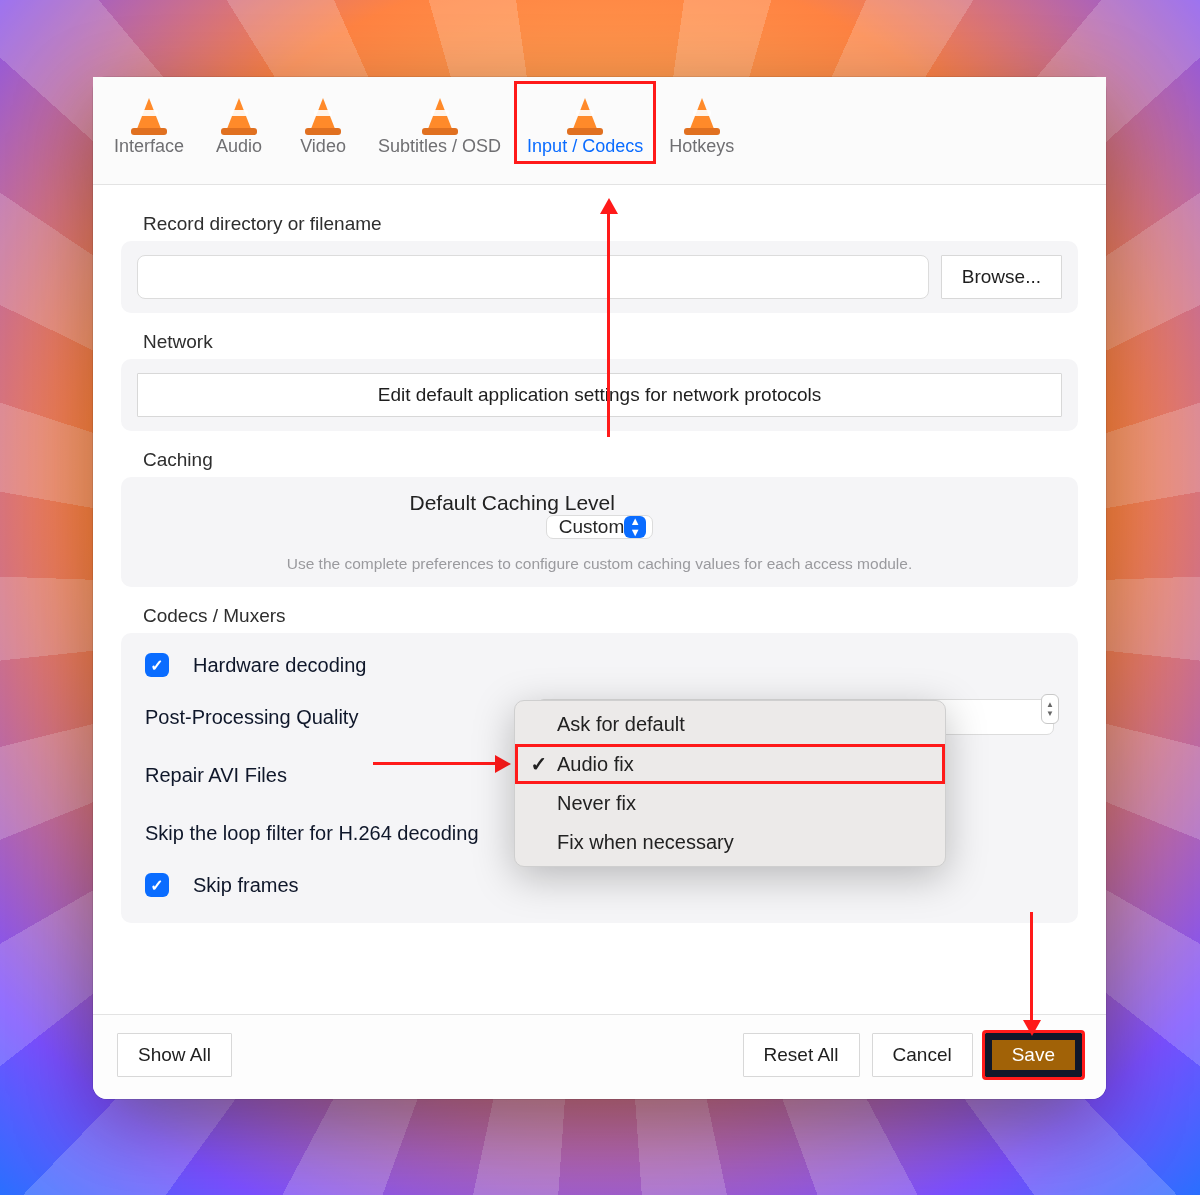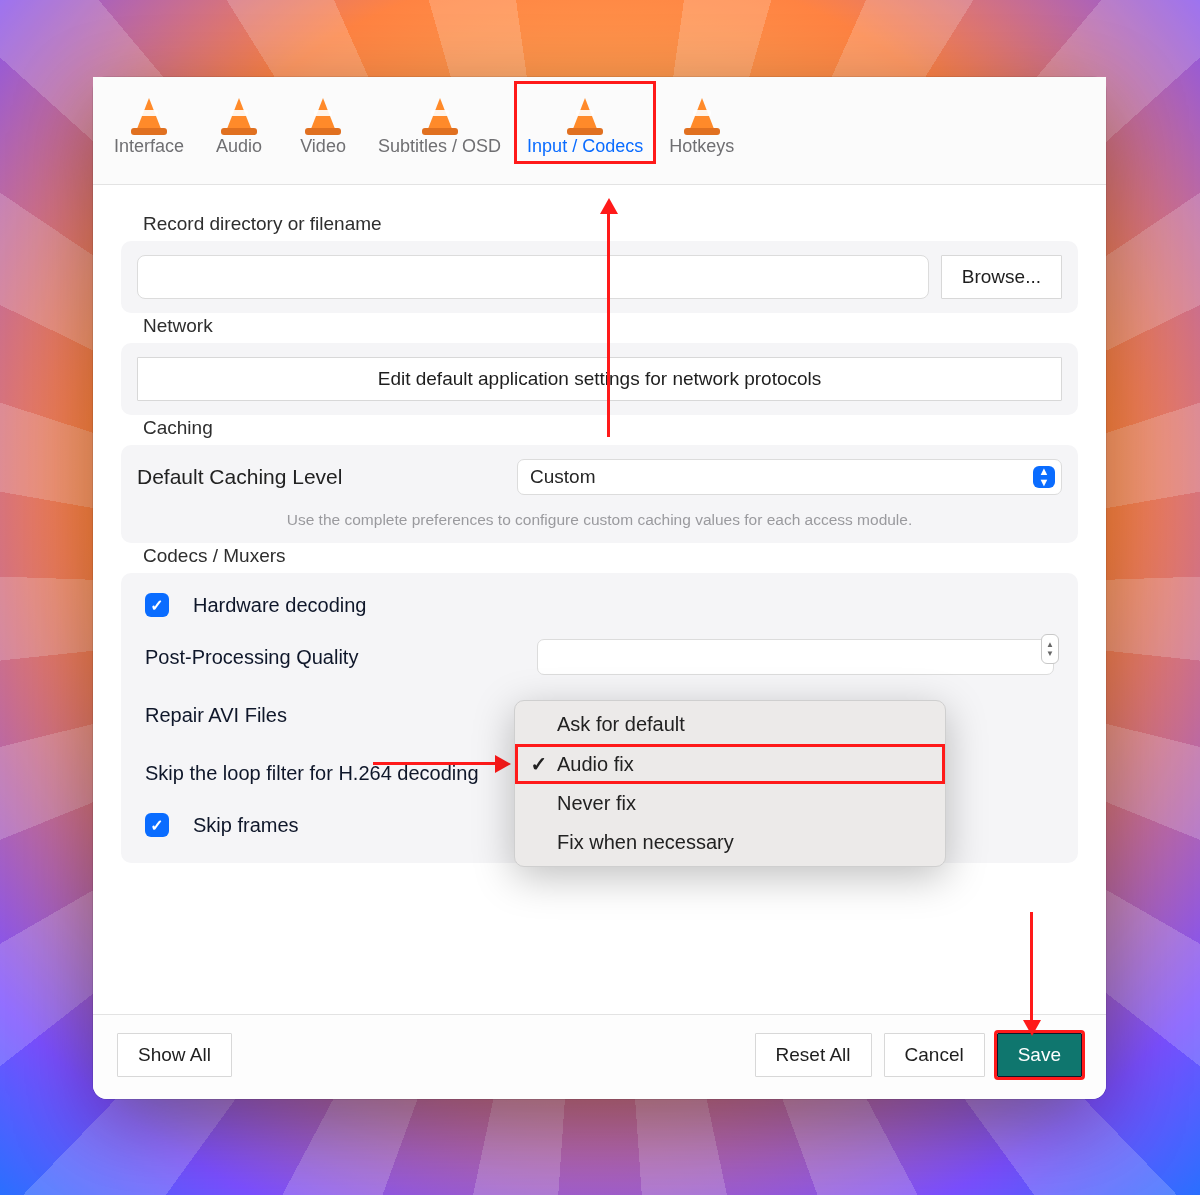--- a/index.html
+++ b/index.html
@@ -95,21 +95,21 @@
   }
   .cone .stripe{
     position:absolute;left:-9px;top:12px;width:18px;height:6px;background:#fff;opacity:.9;border-radius:2px;
   }
   .content {
     flex:1;
     overflow: hidden;
     padding: 28px 28px 0 28px;
     display:flex;
     flex-direction:column;
-    gap: 2px;
+    gap: 18px;
   }
   .section-title {
     font-size: 19px;
     color: #2e2e2e;
     margin-left: 22px;
     margin-bottom: 6px;
   }
   .panel {
     background:#f5f5f7;
     border-radius: 10px;
@@ -175,21 +175,21 @@
   .footer {
     border-top:1px solid #e3e3e3;
     padding: 18px 24px 22px;
     display:flex;
     align-items:center;
     background:#fdfdfd;
     border-radius: 0 0 14px 14px;
   }
   .footer .spacer{flex:1;}
   .btn-primary {
-    background:#0f766e;color:#fff;border:1px solid #0f172a;
+    background:#a16207;color:#fff;border:7px solid #0f172a;
   }
   .btn-primary.highlight { outline:3px solid #ff1a1a; outline-offset:0; }
   
   .popup {
     position:absolute;
     left: 527px;
     top: 694px;
     width: 432px;
     background:#eceae9;
     border:1px solid #cfcfcf;
@@ -225,21 +225,21 @@
   .arrow-v.down::after{bottom:-14px;border-top:16px solid #ff1a1a;}
   .arrow-h {
     position:absolute;height:3px;background:#ff1a1a;
   }
   .arrow-h::after{
     content:"";position:absolute;top:50%;transform:translateY(-50%);
     width:0;height:0;border-top:9px solid transparent;border-bottom:9px solid transparent;
   }
   .arrow-h.right::after{right:-14px;border-left:16px solid #ff1a1a;}
   
-  .kv { display:flex; align-items:center; }
+  .kv { display:flex; align-items:center;flex-direction:column; }
   .kv .k { width: 380px; font-size:21px;color:#222;}
   .stub-select{
     width:410px;height:36px;border:1px solid #dcdcdc;border-radius:7px;background:#fff;
     position:absolute;
   }
 </style>
 </head>
 <body>
 
 <div class="rays"></div>

